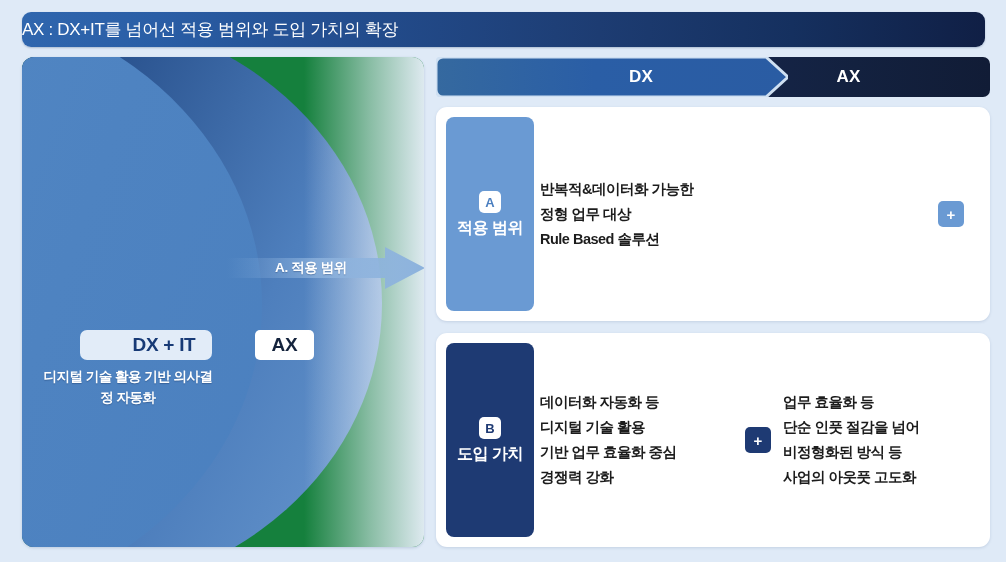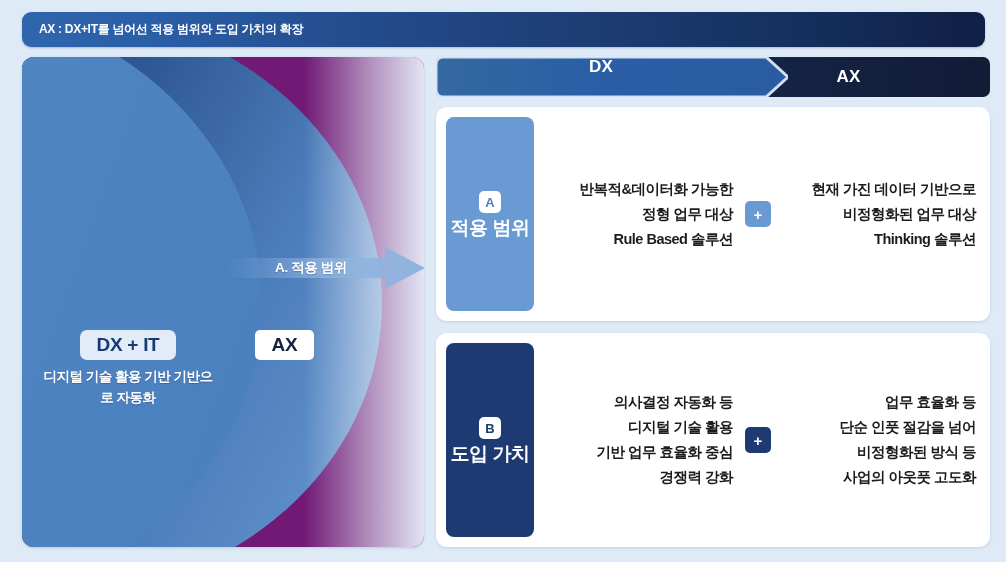--- a/index.html
+++ b/index.html
@@ -24,36 +24,35 @@
     height: 35px;
     border-radius: 9px;
     background: linear-gradient(90deg, #2f66ae 0%, #2a5ea6 14%, #234d8e 34%, #1d3c72 60%, #132murky 60%, #13295c 82%, #101f45 100%);
     background: linear-gradient(90deg, #2f66ae 0%, #2a5ea6 14%, #234d8e 34%, #1d3c72 60%, #15305f 80%, #101f45 100%);
     box-shadow: 0 1px 2px rgba(20,50,100,.25);
     display: flex;
     align-items: center;
   }
   .title-text {
     color: #ffffff;
-    font-size: 12px;
-    font-weight: bold;
+    font-size: 17px;
+    font-weight: normal;
     letter-spacing: -0.3px;
-    padding-left: 17px;
     white-space: nowrap;
   }
 
   
   .left-panel {
     position: absolute;
     left: 22px;
     top: 57px;
     width: 402px;
     height: 490px;
     border-radius: 12px;
-    background: #701a75;
+    background: #15803d;
     overflow: hidden;
     box-shadow: 0 1px 3px rgba(30,60,110,.18);
   }
   
   .lens-outer {
     position: absolute;
     left: -300px;
     top: -46px;
     width: 660px;
     height: 585px;
@@ -88,20 +87,21 @@
     height: 30px;
     border-radius: 7px;
     background: #e2ecf8;
     display: flex;
     align-items: center;
     justify-content: center;
     color: #173a76;
     font-size: 19px;
     font-weight: bold;
     letter-spacing: -0.3px;
+    padding-left: 36px;
   }
   .dxit-sub {
     position: absolute;
     left: 18px;
     top: 309px;
     width: 176px;
     text-align: center;
     color: #ffffff;
     font-size: 13.5px;
     font-weight: bold;
@@ -186,22 +186,23 @@
     height: 40px;
   }
   .banner-dx svg { display: block; }
   .banner-dx-label {
     position: absolute;
     left: 0;
     top: 0;
     width: 330px;
     height: 40px;
     display: flex;
-    align-items: flex-start;
-    justify-content: center;
+    align-items: center;
+    justify-content: center;
+    padding-left: 40px;
   }
   .banner-txt {
     color: #ffffff;
     font-size: 17px;
     font-weight: bold;
     letter-spacing: 0.2px;
   }
   .banner-ax-label {
     position: relative;
     left: 8px;
@@ -242,37 +243,37 @@
     align-items: center;
     justify-content: center;
     font-size: 13px;
     font-weight: bold;
     margin-bottom: 6px;
   }
   .tab-badge-a { color: #4b7fc0; }
   .tab-badge-b { color: #1e3a73; }
   .tab-label {
     color: #ffffff;
-    font-size: 19px;
+    font-size: 16px;
     font-weight: bold;
     letter-spacing: -0.5px;
     text-align: center;
     line-height: 18px;
   }
 
   .card-body {
     flex: 1 1 auto;
     display: flex;
     align-items: center;
     justify-content: center;
     padding: 0 14px 0 6px;
   }
   .col-text {
     flex: 1 1 0;
-    text-align: right;
+    text-align: left;
     color: #1c1c1c;
     font-size: 14.5px;
     font-weight: bold;
     line-height: 25px;
     letter-spacing: -0.5px;
     white-space: pre-line;
   }
   .plus-badge {
     width: 26px;
     height: 26px;
@@ -312,21 +313,21 @@
         </linearGradient>
       </defs>
       <path d="M0,12 L158,12 L158,1 L198,22 L158,43 L158,32 L0,32 Z" fill="url(#gradArrowA)"></path>
     </svg>
     <div class="arrow-label">A. 적용 범위</div>
   </div>
 
 
   <div class="dxit-chip">DX + IT</div>
   <div class="dxit-sub">디지털 기술 활용 기반
-기반으로 자동화</div>
+의사결정 자동화</div>
   <div class="ax-chip">AX</div>
 </div>
 
 <div class="right-col">
 
   <div class="banner">
     <div class="banner-ax">
       <span class="banner-txt banner-ax-label">AX</span>
     </div>
     <div class="banner-dx">
@@ -349,33 +350,30 @@
   <div class="card card-a">
     <div class="side-tab side-tab-a">
       <div class="tab-badge tab-badge-a">A</div>
       <div class="tab-label">적용 범위</div>
     </div>
     <div class="card-body">
       <div class="col-text">반복적&amp;데이터화 가능한
 정형 업무 대상
 Rule Based 솔루션</div>
       <div class="plus-badge plus-a">+</div>
-      <div class="col-text">현재 가진 데이터 기반으로
-비정형화된 업무 대상
-Thinking 솔루션</div>
     </div>
   </div>
 
   <div class="card card-b">
     <div class="side-tab side-tab-b">
       <div class="tab-badge tab-badge-b">B</div>
       <div class="tab-label">도입 가치</div>
     </div>
     <div class="card-body">
-      <div class="col-text">의사결정 자동화 등
+      <div class="col-text">데이터화 자동화 등
 디지털 기술 활용
 기반 업무 효율화 중심
 경쟁력 강화</div>
       <div class="plus-badge plus-b">+</div>
       <div class="col-text">업무 효율화 등
 단순 인풋 절감을 넘어
 비정형화된 방식 등
 사업의 아웃풋 고도화</div>
     </div>
   </div>

